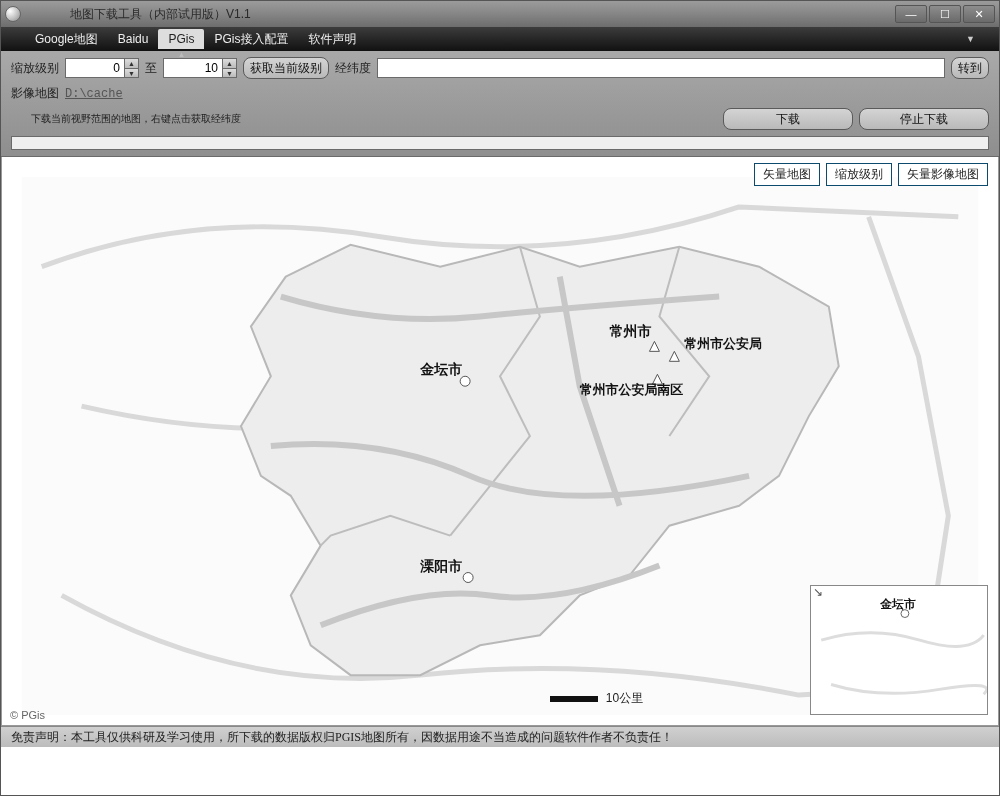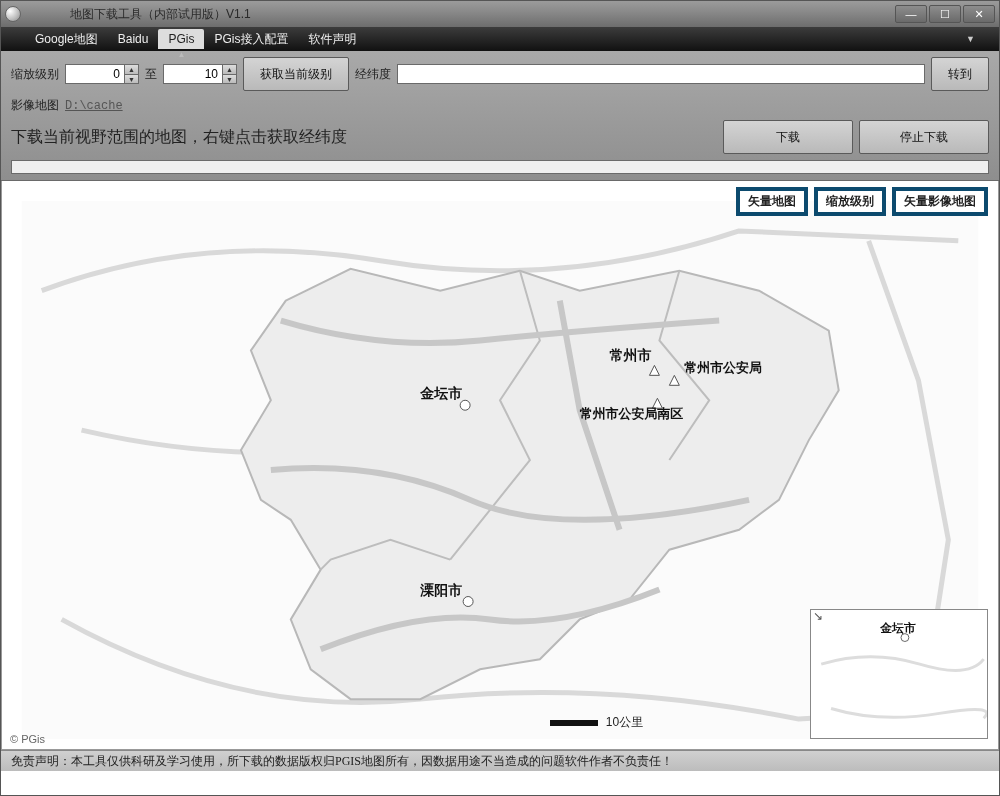--- a/index.html
+++ b/index.html
@@ -55,38 +55,38 @@
   .label { font-size:12px;color:#222; }
   input[type="text"]{
     height:20px;border:1px solid #6a6a6a;background:#fff;padding:0 4px;font-size:12px;
   }
   .num-input{ display:inline-flex;align-items:stretch;height:20px;}
   .num-input input{ width:60px;text-align:right;height:20px;border:1px solid #6a6a6a;background:#fff;padding:0 4px;font-size:12px;}
   .num-spinner{ display:flex;flex-direction:column;}
   .num-spinner div{ width:14px;height:10px;border:1px solid #6a6a6a;border-left:0;background:linear-gradient(#ddd,#bbb);font-size:7px;display:flex;align-items:center;justify-content:center;color:#333;}
   .num-spinner div:first-child{border-bottom:0;}
   .btn{
-    height:34px;padding:0 16px;border:1px solid #5a5a5a;border-radius:2px;
+    height:22px;padding:0 6px;border:1px solid #5a5a5a;border-radius:8px;
     background:linear-gradient(#d4d4d4,#b9b9b9);
     font-size:12px;color:#111;cursor:default;
     display:inline-flex;align-items:center;justify-content:center;
   }
   .btn.wide{ width:130px; }
   .coords-input{ flex:1;height:20px;border:1px solid #6a6a6a;background:#fff;}
   .save-path{ color:#555;text-decoration:underline;font-family:Liberation Mono, monospace;}
   .hint-row{ display:flex;align-items:center; }
-  .hint-text{ flex:1;font-size:16px;color:#222; }
+  .hint-text{ flex:1;font-size:10px;color:#222;margin-left:20px; }
   .progress{ height:14px;border:1px solid #6a6a6a;background:#efefef;margin-top:6px;}
   
   .map-wrap{ position:relative;height:569px;background:#fff;border:1px solid #999;border-top:0; }
   .map-type-row{
     position:absolute;top:6px;right:10px;display:flex;gap:6px;z-index:5;
   }
   .map-type-btn{
-    border:4px solid #0c4a6e;background:#fff;padding:2px 8px;color:#222;font-size:12px;font-weight:bold;
+    border:1px solid #0c4a6e;background:#fff;padding:2px 8px;color:#222;font-size:12px;
   }
   .map-canvas{ position:absolute;inset:20px 10px 10px 10px; overflow:hidden;}
   svg.mapsvg{ width:100%;height:100%; }
   .map-label{ font-family:"SimHei","SimSun";font-size:13px;font-weight:bold;fill:#111; }
   .map-label.big{ font-size:14px; }
   .marker{ fill:#fff;stroke:#555;stroke-width:1; }
   .minimap{
     position:absolute;bottom:10px;right:10px;width:178px;height:130px;
     border:1px solid #888;background:#fff;z-index:5;
   }

